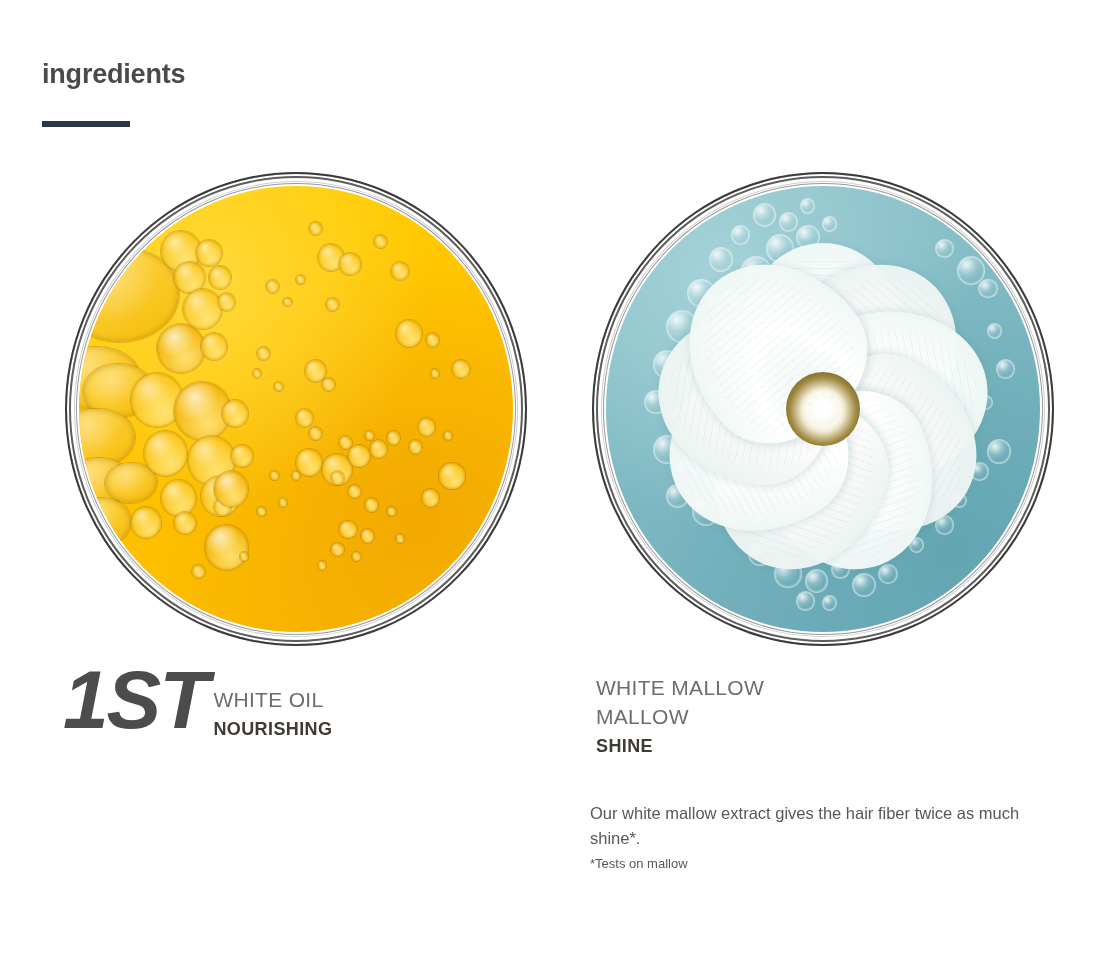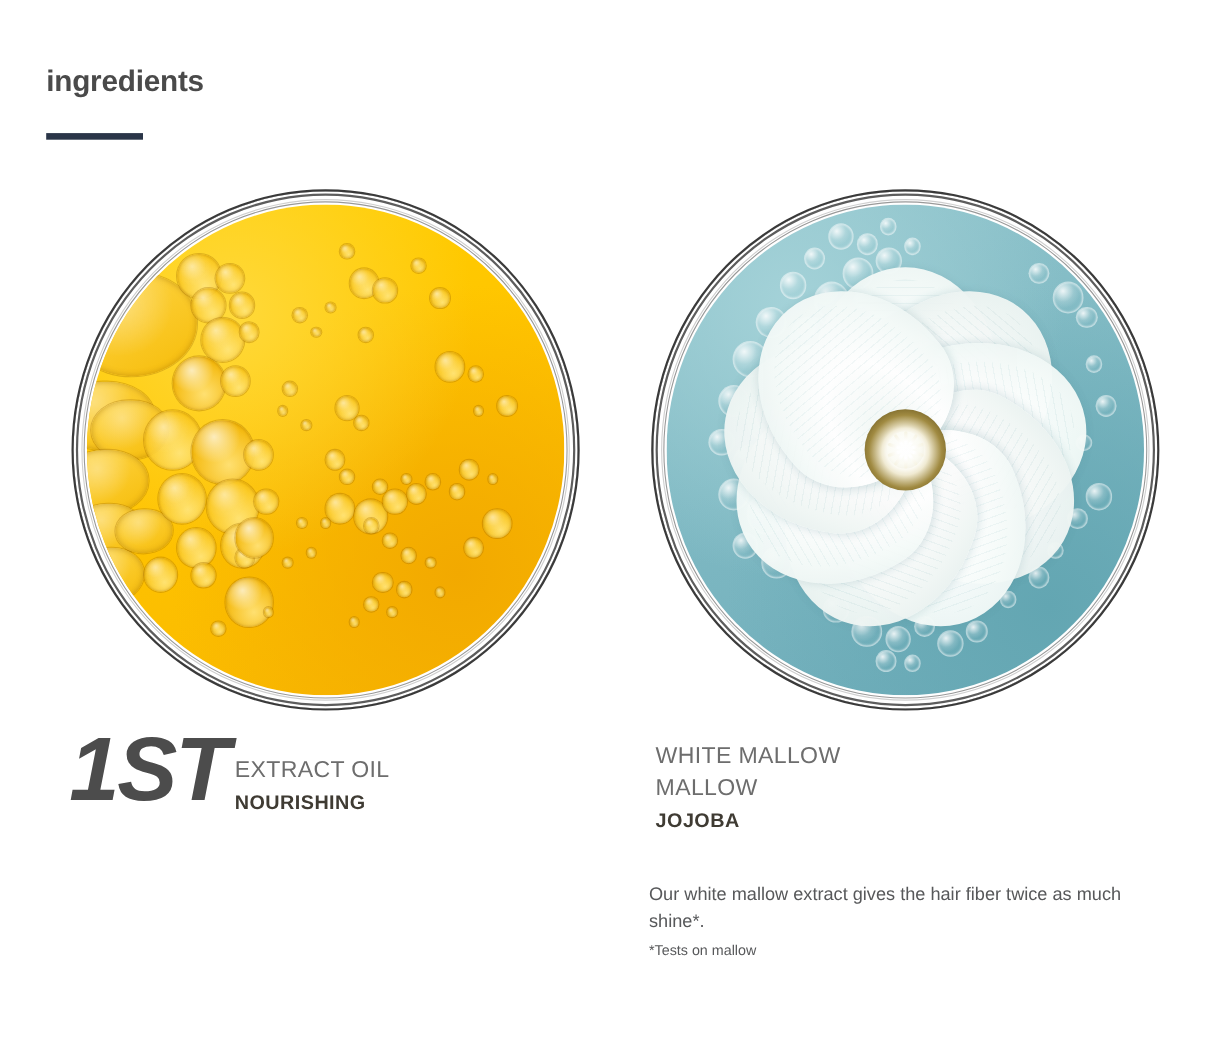--- a/index.html
+++ b/index.html
@@ -381,21 +381,21 @@
           <div class="bub" style="left:37%; top:82%; width:2%; height:2%;"></div>
         </div>
         <div class="ring-inner"></div>
       </div>
       <div class="ring-outer"></div>
     </div>
 
     <div class="label-row">
       <div class="rank">1ST</div>
       <div class="label-text">
-        <div class="ing-name">EXTRACT OIL</div>
+        <div class="ing-name">WHITE OIL</div>
         <div class="ing-benefit">NOURISHING</div>
       </div>
     </div>
 
   </div>
 
   <div class="card card--right">
 
     <div class="dish-wrap">
       <div class="dish">
@@ -476,21 +476,21 @@
           </div>
         </div>
         <div class="ring-inner"></div>
       </div>
       <div class="ring-outer"></div>
     </div>
 
     <div class="label-row">
       <div class="label-text" style="padding-top:10px;">
         <div class="ing-name">WHITE MALLOW MALLOW</div>
-        <div class="ing-benefit">JOJOBA</div>
+        <div class="ing-benefit">SHINE</div>
       </div>
     </div>
 
     <div class="body-copy">Our white mallow extract gives the hair fiber twice as much shine*.</div>
 
     <div class="footnote">*Tests on mallow</div>
   </div>
 </div>
 
 </body></html>

